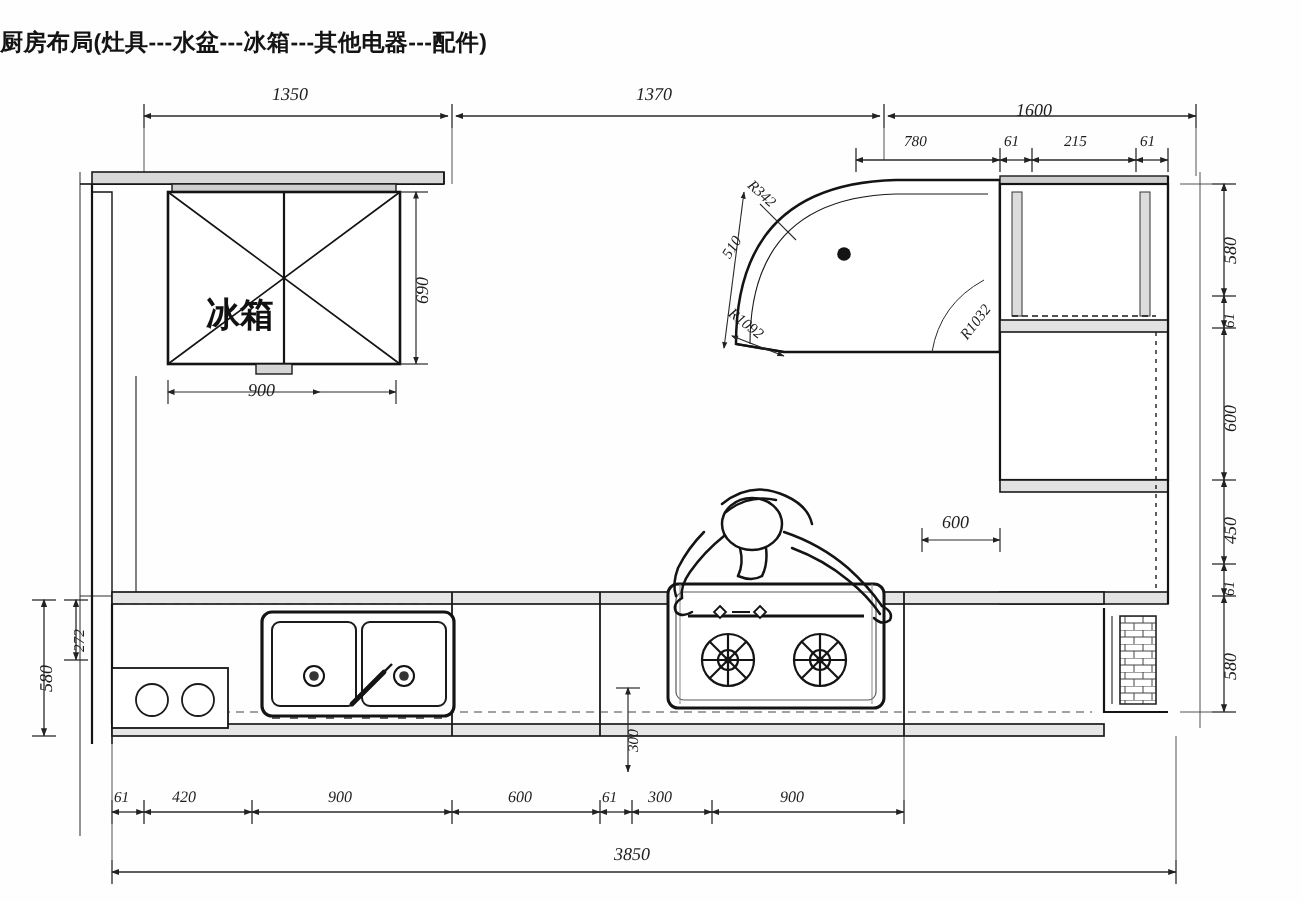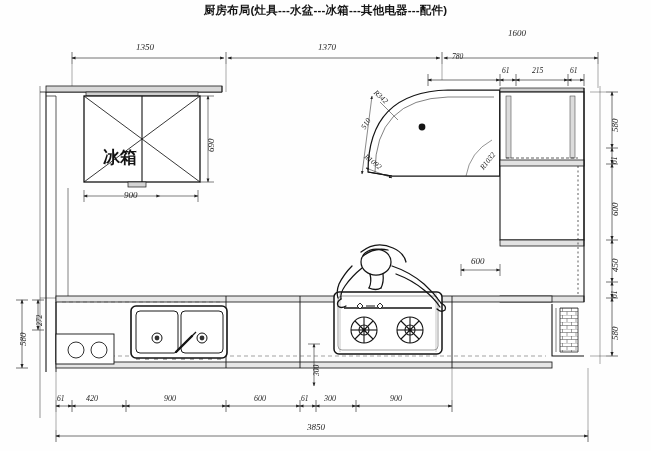--- a/index.html
+++ b/index.html
@@ -1,20 +1,20 @@
 <!DOCTYPE html>
 <html><head>
 <meta charset="utf-8">
 <style>
   html,body{margin:0;padding:0;background:#ffffff;}
   body{width:651px;height:451px;overflow:hidden;
        font-family:"Liberation Serif",serif;color:#1a1a1a;}
   #stage{position:relative;width:651px;height:451px;background:#fefefe;}
   #cad{position:absolute;left:0;top:0;}
-  .ttl{position:absolute;left:0;top:3px;width:651px;text-align:center;
+  .ttl{position:absolute;left:0;top:14px;width:651px;text-align:left;
        font-family:"Liberation Sans",sans-serif;font-size:11.5px;font-weight:bold;
        letter-spacing:.2px;color:#141414;}
   .dim{position:absolute;font-family:"Liberation Serif",serif;font-size:9px;
        font-style:italic;color:#1d1d1d;white-space:nowrap;}
   .dimS{font-size:7.6px;}
   .dimT{font-size:8px;}
   .rot90{transform:rotate(-90deg);transform-origin:left top;}
   .lbl{position:absolute;font-family:Liberation Serif, serif;
        font-weight:bold;color:#111;white-space:nowrap;}
 </style>
@@ -289,23 +289,23 @@
       <line x1="588" y1="430" x2="588" y2="442"></line>
       <line x1="56" y1="412" x2="56" y2="430" stroke-width="0.4"></line>
       <line x1="588" y1="368" x2="588" y2="430" stroke-width="0.4"></line>
     </g>
     <line x1="56" y1="368" x2="56" y2="400" stroke="#2a2a2a" stroke-width="0.4"></line>
     <line x1="452" y1="368" x2="452" y2="400" stroke="#2a2a2a" stroke-width="0.4"></line>
   </svg>
 
   <div class="dim" style="left:136px;top:42px;text-align:right;">1350</div>
   <div class="dim" style="left:318px;top:42px;">1370</div>
-  <div class="dim" style="left:508px;top:28px;">1600</div>
-
-  <div class="dim dimS" style="left:452px;top:52px;">780</div>
+  <div class="dim" style="left:508px;top:50px;">1600</div>
+
+  <div class="dim dimS" style="left:452px;top:66px;">780</div>
   <div class="dim dimS" style="left:502px;top:66px;">61</div>
   <div class="dim dimS" style="left:532px;top:66px;">215</div>
   <div class="dim dimS" style="left:570px;top:66px;">61</div>
 
   <div class="lbl" style="left:103px;top:146px;font-size:17px;">冰箱</div>
   <div class="dim" style="left:124px;top:190px;">900</div>
   <div class="dim rot90" style="left:206px;top:152px;">690</div>
 
   <div class="dim dimS rot90" style="left:359px;top:126px;transform:rotate(-58deg);transform-origin:left top;">510</div>
   <div class="dim dimS" style="left:378px;top:88px;transform:rotate(42deg);transform-origin:left top;">R342</div>

